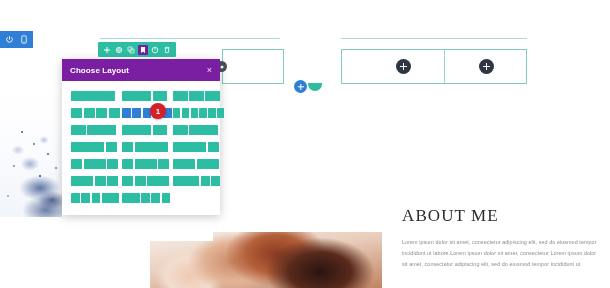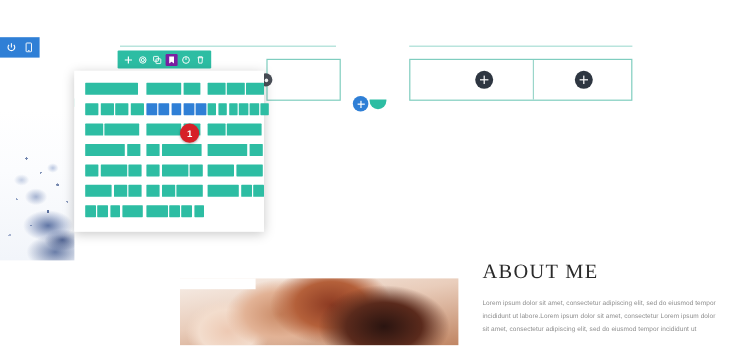--- a/index.html
+++ b/index.html
@@ -266,21 +266,21 @@
     display: flex;
     align-items: center;
     justify-content: center;
     box-shadow: 0 1px 2px rgba(0,0,0,.3);
     z-index: 40;
   }
 
   
   .about {
     position: absolute;
-    left: 402px; top: 218px;
+    left: 402px; top: 207px;
     width: 196px;
   }
   .about-title {
     font-family: "Liberation Serif", serif;
     font-size: 17px;
     letter-spacing: 1.1px;
     color: #2b2b2b;
     font-variant: small-caps;
     text-transform: uppercase;
     line-height: 1;
@@ -370,20 +370,24 @@
 
   <div class="dark-handle"></div>
 
   <div class="mini-teal-block" style="left:62px; top:82px; width:16px;"></div>
   <div class="mini-teal-block" style="left:81px; top:82px; width:16px;"></div>
 
   <div class="round-add"></div>
   <div class="teal-swoosh"></div>
 
   <div class="modal">
+    <div class="modal-header">
+      <div class="modal-title">Choose Layout</div>
+      <div class="modal-close">×</div>
+    </div>
     <div class="modal-body" id="layout-grid">
         <div class="layout-row">
           <div class="layout-option">
             <div class="layout-cell" style="flex: 0 0 100%;"></div>
           </div>
           <div class="layout-option">
             <div class="layout-cell" style="flex: 0 0 66.6667%;"></div>
             <div class="layout-cell" style="flex: 0 0 33.3333%;"></div>
           </div>
           <div class="layout-option">

